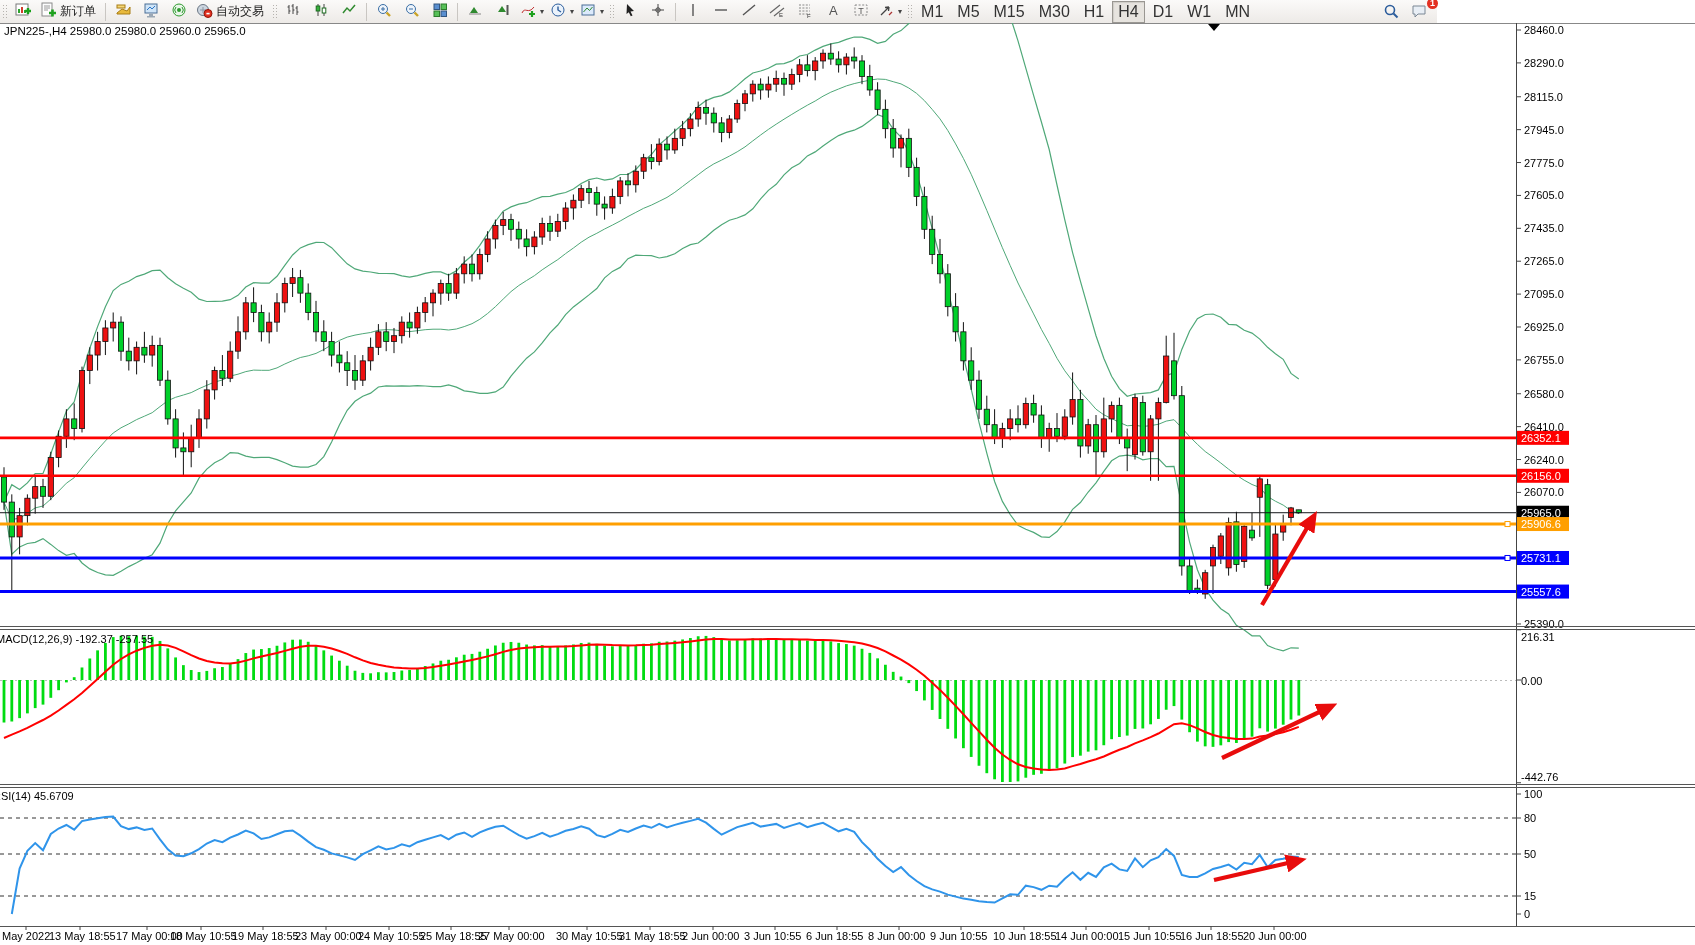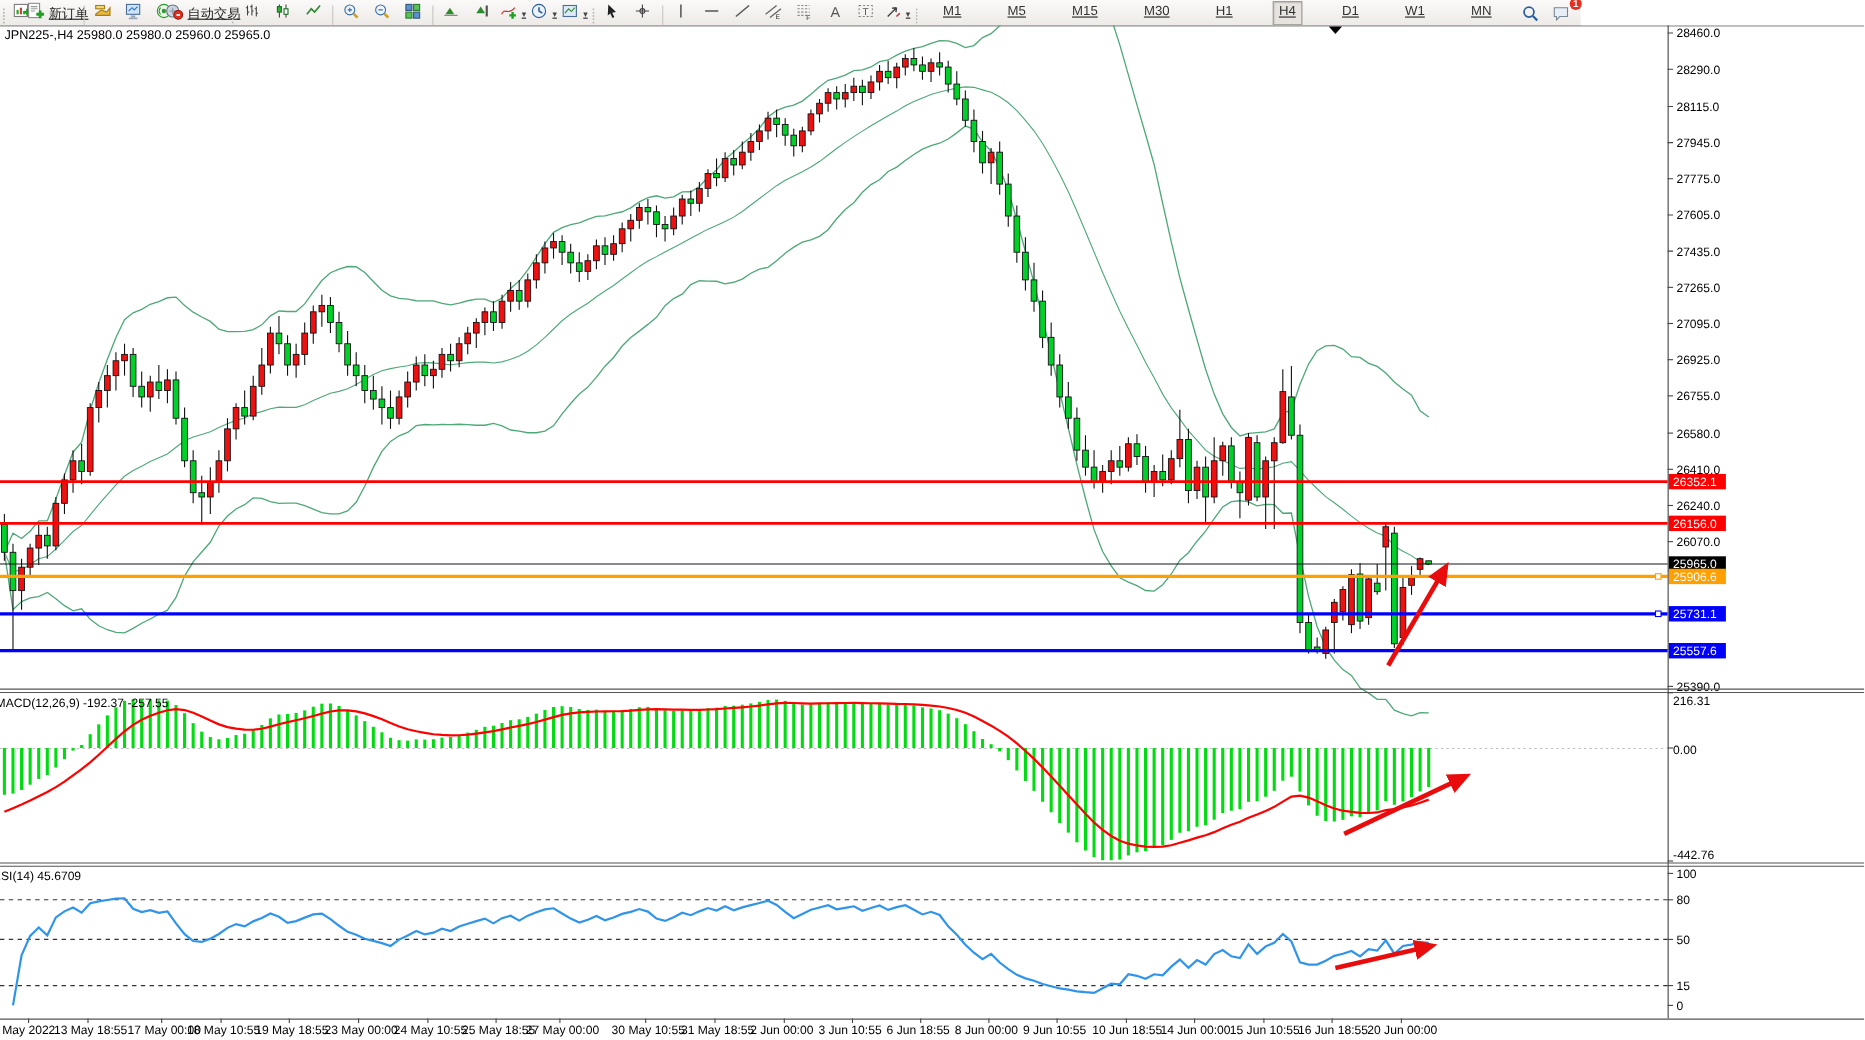--- a/index.html
+++ b/index.html
@@ -1,28 +1,28 @@
 <!DOCTYPE html>
 <html><head>
 <meta charset="utf-8">
 <style>
   html,body{margin:0;padding:0;background:#fff;font-family:"Liberation Sans",sans-serif;}
   #app{position:relative;width:1695px;height:945px;overflow:hidden;background:#fff;}
   
   #toolbar{position:absolute;left:0;top:0;width:1437px;height:23px;
     background:linear-gradient(#fbfaf9,#edeae7);border-bottom:1px solid #8f8f8f;
-    display:flex;align-items:flex-end;font-size:12px;color:#222;text-decoration:underline;}
+    display:flex;align-items:center;font-size:12px;color:#222;}
   .tb-handle{width:5px;height:16px;margin:0 2px;
     background-image:radial-gradient(#b5b2ae 35%,transparent 36%);background-size:3px 3px;}
   .tb-sep{width:1px;height:18px;background:#c9c6c2;margin:0 3px;}
   .tb-btn{height:20px;min-width:22px;padding:0 2px;display:flex;align-items:center;justify-content:center;
     border:1px solid transparent;border-radius:2px;cursor:default;gap:2px;}
   .tb-btn .lbl{margin:0 3px 0 1px;white-space:nowrap;}
   .tb-btn .dd{font-size:8px;color:#444;margin-left:1px;}
-  .tb-tf{height:18px;padding:1px 5px;margin:0 15px;font-size:12px;color:#333;border:1px solid transparent;}
+  .tb-tf{height:18px;padding:1px 5px;margin:0 1px;font-size:16px;color:#333;border:1px solid transparent;}
   .tb-tf.active{background:#e7e4df;border:1px solid #9a9792;box-shadow:inset 1px 1px 1px #cfccc7;}
   #tb-right{margin-left:auto;display:flex;align-items:center;margin-right:4px;}
   .badge{position:absolute;top:-4px;right:-6px;background:#e33022;color:#fff;border-radius:8px;
     font-size:9px;line-height:11px;min-width:11px;height:11px;text-align:center;font-weight:bold;}
   .chat-wrap{position:relative;}
   
   #chartwrap{position:absolute;left:0;top:23px;width:1695px;height:922px;}
   svg text{font-family:"Liberation Sans",sans-serif;}
 </style>
 </head>

